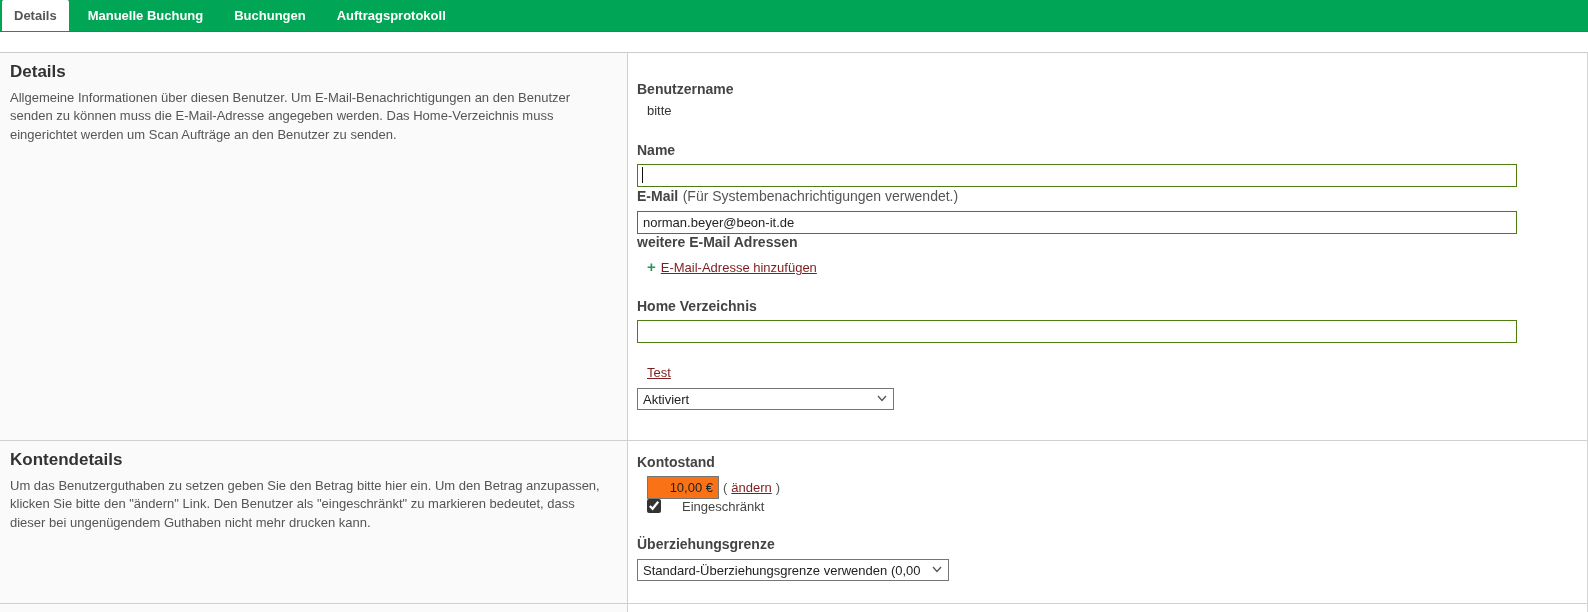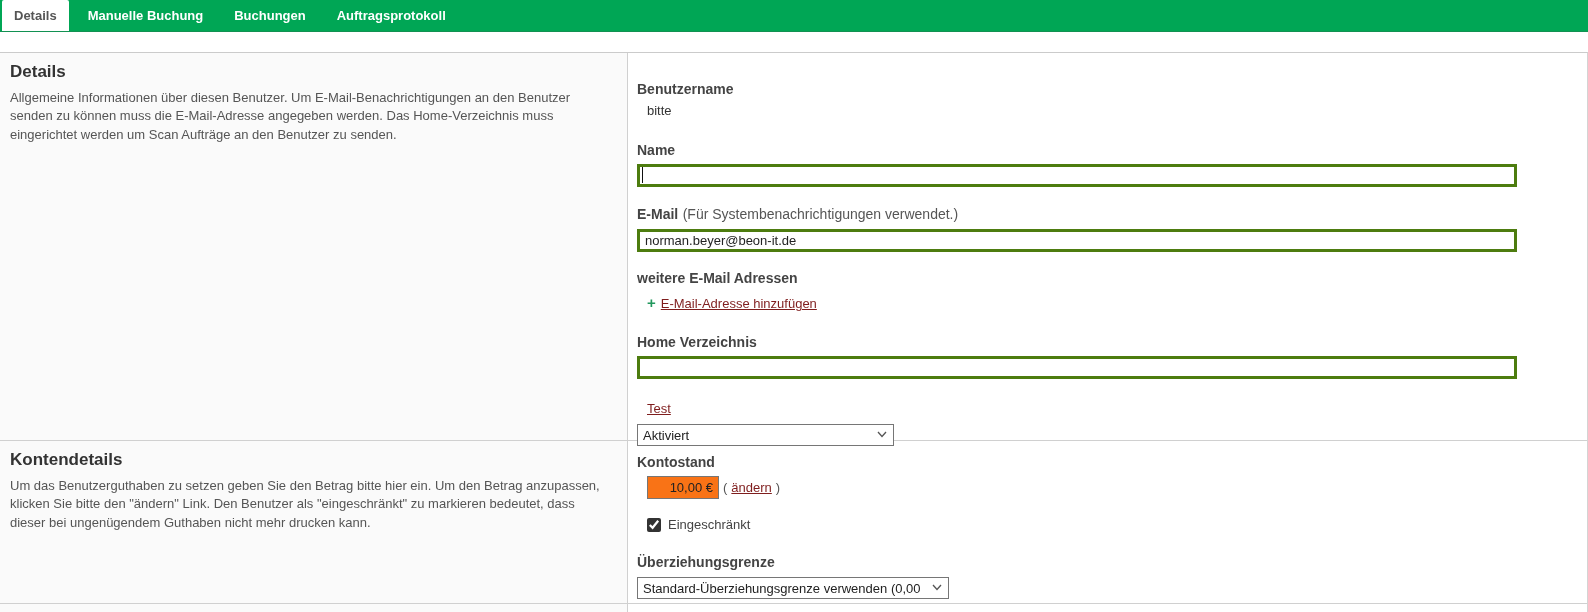--- a/index.html
+++ b/index.html
@@ -26,21 +26,21 @@
   .r2 { height:163px; }
   .r3 { height:8px; }
 
   h2 { font-size:17px; font-weight:bold; color:#333; margin-bottom:7px; letter-spacing:0; }
   .desc { font-size:13px; color:#555; line-height:1.42; max-width:608px; }
 
   .lbl { font-size:14px; font-weight:bold; color:#444; }
   .hint { font-weight:normal; color:#555; }
   .val { font-size:13px; color:#333; padding-left:10px; }
 
-  .ti { display:block; width:880px; height:23px; border:3px solid #4d7c0f;
+  .ti { display:block; width:880px; height:23px; border:1px solid #4d7c0f;
     background:#fff; font-family:"Liberation Sans", sans-serif; font-size:13px;
     color:#222; padding:0 5px; margin-left:0; }
   .inwrap { position:relative; width:880px; }
   .caret { position:absolute; left:5px; top:3px; width:1px; height:16px; background:#111; }
 
   .glink { color:#7f1d1d; font-size:13px; text-decoration:underline; cursor:pointer; }
   .plus { color:#22985d; font-weight:bold; font-size:15px; text-decoration:none; margin-right:5px; }
   .linkrow { padding-left:10px; }
 
   .selwrap { position:relative; display:inline-block; }
@@ -48,27 +48,27 @@
     background:#fff; font-family:"Liberation Sans", sans-serif; font-size:13px; color:#222;
     padding:0 26px 0 5px; border-radius:0; }
   .chev { position:absolute; right:7px; top:7px; pointer-events:none; display:block; }
 
   .balwrap { display:flex; align-items:center; gap:4px; padding-left:10px; }
   .bal { width:72px; height:23px; border:1px solid #767676; background:#f97316;
     font-family:"Liberation Sans", sans-serif; font-size:13px; color:#222;
     text-align:right; padding:0 5px; }
   .paren { font-size:13px; color:#555; }
 
-  .chkrow { display:flex; align-items:flex-end; gap:7px; padding-left:10px; }
+  .chkrow { display:flex; align-items:flex-start; gap:21px; padding-left:10px; }
   .chk { width:14px; height:14px; margin:0; accent-color:#333; }
   .chklbl { font-size:13px; color:#444; }
 
   
   .mt28 { margin-top:28px; } .mt24 { margin-top:24px; } .mt22 { margin-top:22px; }
-  .mt20 { margin-top:20px; } .mt18 { margin-top:18px; } .mt8 { margin-top:8px; }
+  .mt20 { margin-top:20px; } .mt18 { } .mt8 { margin-top:8px; }
   .mt7 { margin-top:7px; } .mt6 { margin-top:6px; }
 </style>
 </head>
 <body>
 
 <div class="tabbar">
   <div class="tab active">Details</div>
   <div class="tab">Manuelle Buchung</div>
   <div class="tab">Buchungen</div>
   <div class="tab">Auftragsprotokoll</div>

